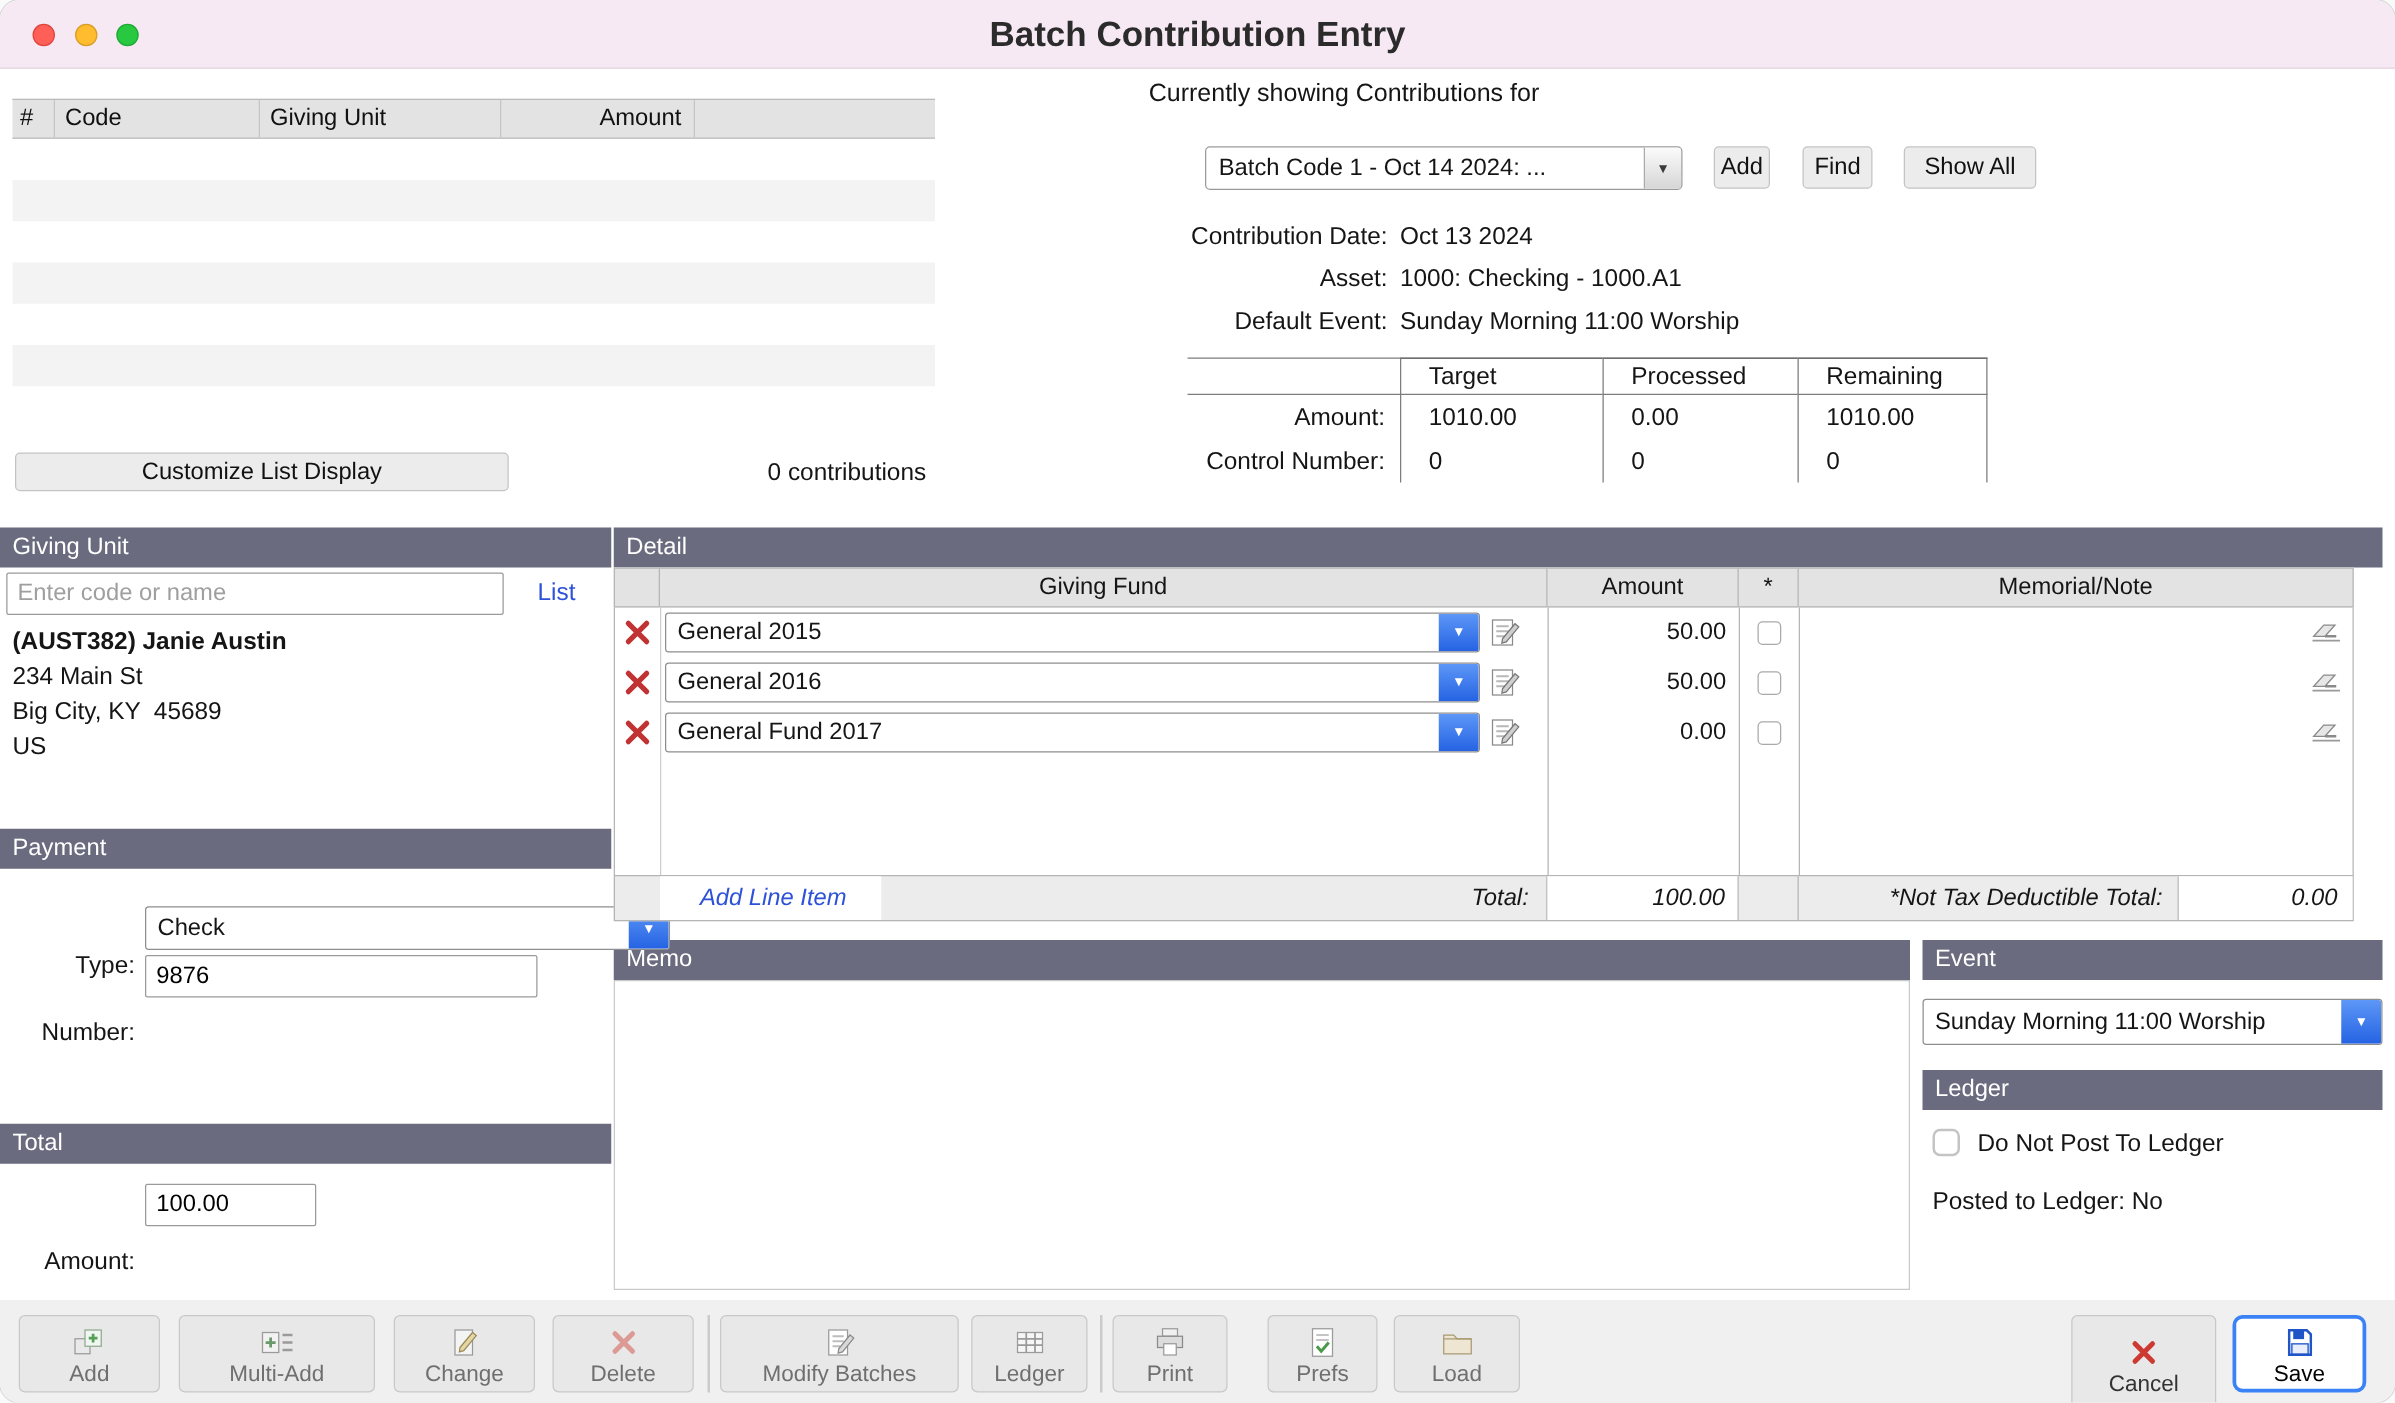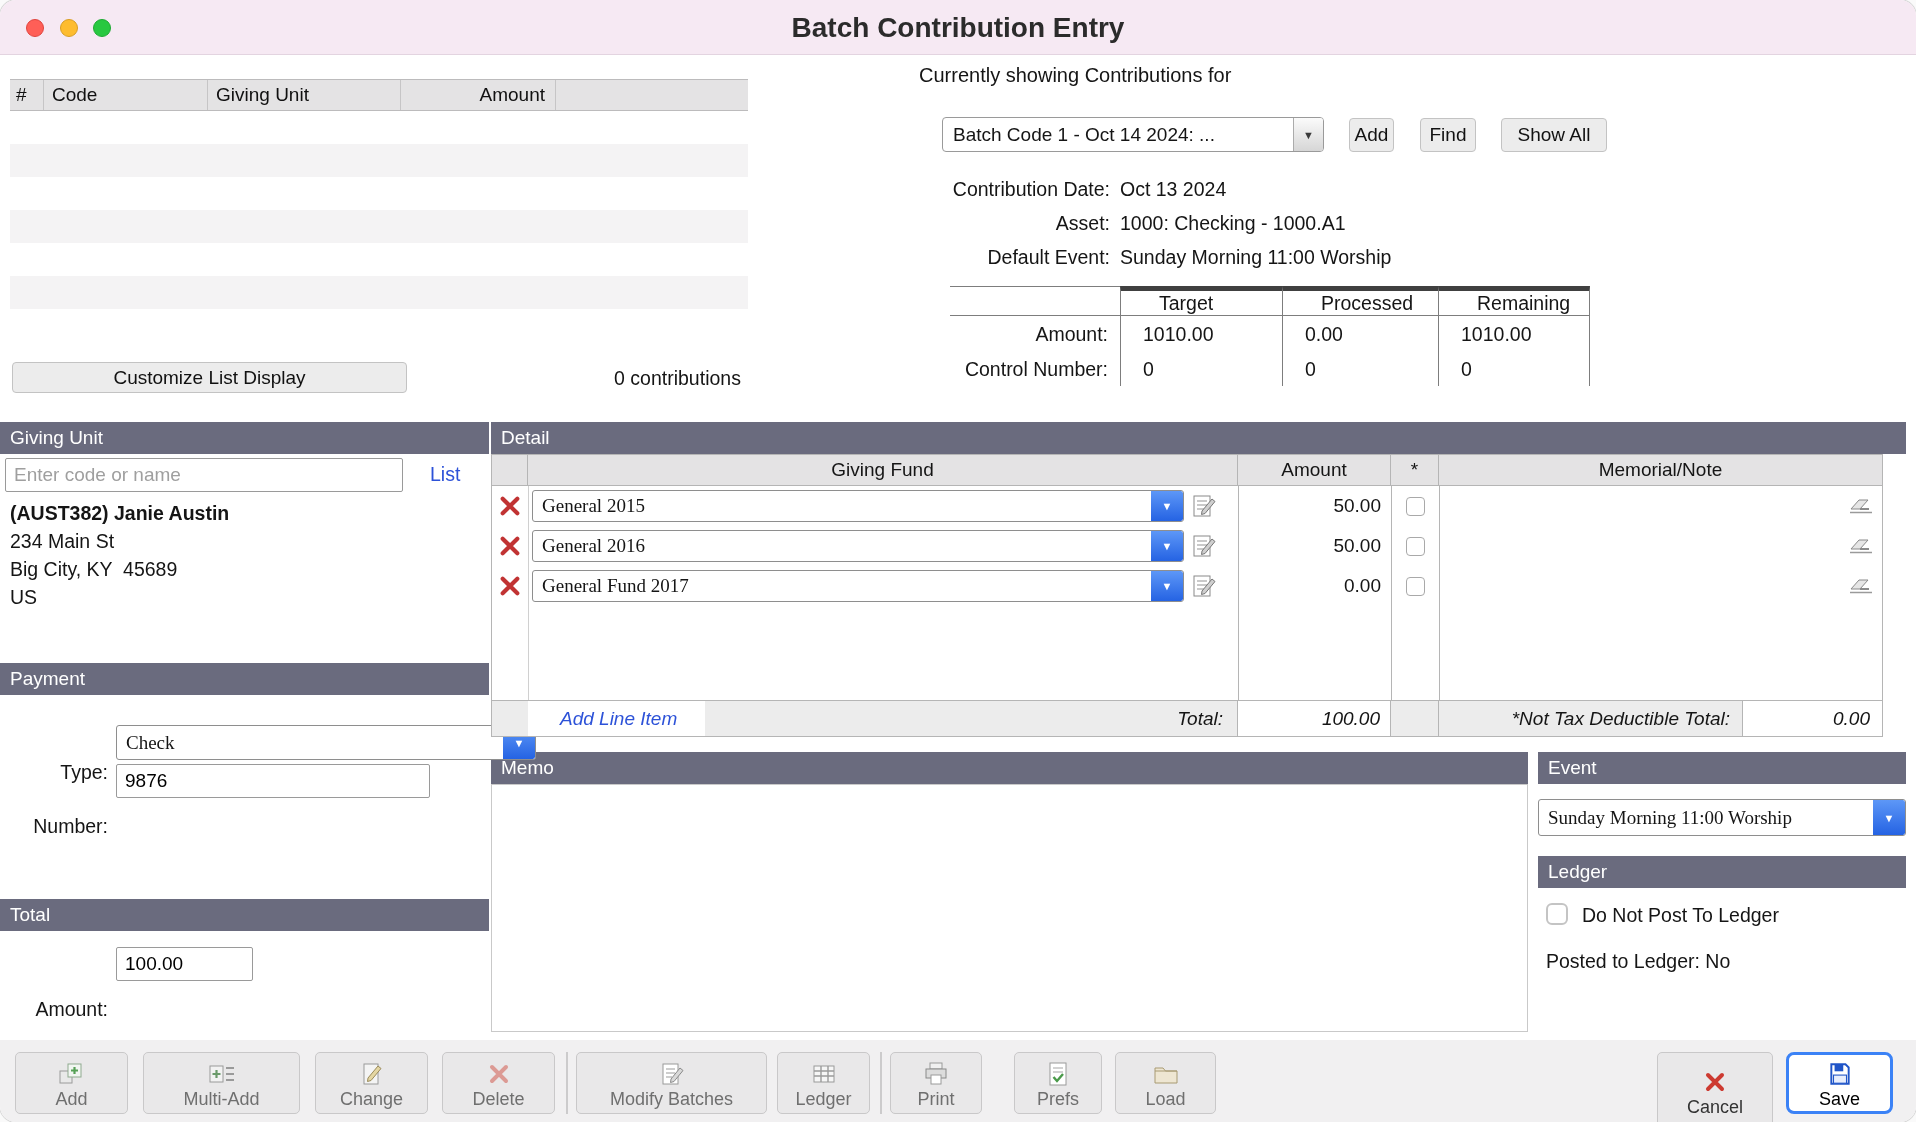--- a/index.html
+++ b/index.html
@@ -25,37 +25,37 @@
   .ch-amt { width: 155px; justify-content: flex-end; padding-right: 10px; }
   .ch-rest { flex: 1; border-right: none; }
   .clist-row { height: 33px; }
   .clist-row:nth-child(even) { background: #f4f3f4; }
 
   .customize-btn { position: absolute; left: 12px; top: 362px; width: 395px; height: 31px; background: #ececec; border: 1px solid #c3c3c3; border-radius: 4px; font-family: inherit; font-size: 19px; color: #111; }
   .contrib-count { position: absolute; left: 560px; top: 367px; width: 235px; text-align: center; font-size: 19.5px; }
 
   
   .showing-label { position: absolute; left: 919px; top: 64px; font-size: 20px; }
-  .batch-row { position: absolute; left: 942px; top: 117px; display: flex; align-items: center; }
+  .batch-row { position: absolute; left: 964px; top: 117px; display: flex; align-items: flex-start; }
   .batch-select { width: 382px; height: 35px; background: #fff; border: 1px solid #9a9a9a; border-radius: 4px; display: flex; align-items: center; overflow: hidden; }
   .batch-select-text { flex: 1; padding-left: 10px; white-space: nowrap; overflow: hidden; }
   .select-arrow-gray { width: 30px; height: 100%; background: linear-gradient(#fbfbfb, #d6d6d6); border-left: 1px solid #ababab; display: flex; align-items: center; justify-content: center; font-size: 11px; color: #3a3a3a; }
   .mini-btn { height: 34px; background: #ececec; border: 1px solid #c3c3c3; border-radius: 4px; font-family: inherit; font-size: 19px; color: #111; }
   .btn-add { width: 45px; margin-left: 25px; }
   .btn-find { width: 56px; margin-left: 26px; }
   .btn-showall { width: 106px; margin-left: 25px; }
 
   .info-rows { position: absolute; left: 750px; top: 172px; }
   .info-row { display: flex; height: 34px; align-items: center; font-size: 19.5px; }
   .info-label { width: 360px; text-align: right; }
   .info-value { margin-left: 10px; white-space: pre; }
 
   .summary { position: absolute; left: 950px; top: 286px; display: grid; grid-template-columns: 170px 162px 156px 152px; grid-template-rows: 30px 36px 34px; font-size: 19.5px; }
   .sum-corner { border-top: 1px solid #7d7d7d; border-bottom: 1px solid #7d7d7d; }
-  .sum-h { border-top: 5px solid #404040; border-bottom: 1px solid #7d7d7d; border-left: 1px solid #7d7d7d; padding-left: 38px; display: flex; align-items: center; }
+  .sum-h { border-top: 1px solid #404040; border-bottom: 1px solid #7d7d7d; border-left: 1px solid #7d7d7d; padding-left: 22px; display: flex; align-items: center; }
   .sum-label { display: flex; align-items: center; justify-content: flex-end; padding-right: 12px; white-space: pre; }
   .sum-v { border-left: 1px solid #7d7d7d; padding-left: 22px; display: flex; align-items: center; }
   .sum-last { border-right: 1px solid #7d7d7d; }
 
   
   .section-bar { position: absolute; height: 32px; background: #6a6b7e; color: #fff; font-size: 19px; display: flex; align-items: center; padding-left: 10px; }
   .bar-giving-unit { left: 0; top: 422px; width: 489px; }
   .bar-payment    { left: 0; top: 663px; width: 489px; }
   .bar-total      { left: 0; top: 899px; width: 489px; }
   .bar-detail     { left: 491px; top: 422px; width: 1415px; }
@@ -69,21 +69,21 @@
   .list-link { position: absolute; left: 430px; top: 463px; color: #2d52d8; font-size: 19.5px; cursor: pointer; }
   .address { position: absolute; left: 10px; top: 499px; line-height: 28px; font-size: 19.5px; }
   .address .name { font-weight: bold; }
   .address div { white-space: pre; }
 
   .field-label { position: absolute; width: 108px; text-align: right; font-size: 19.5px; margin-top: 44px; }
   .lbl-type { left: 0; top: 717px; }
   .lbl-number { left: 0; top: 771px; }
   .lbl-amount { left: 0; top: 954px; }
   .combo { background: #fff; border: 1px solid #8e8e8e; border-radius: 3px; display: flex; align-items: center; overflow: hidden; }
-  .combo-text { flex: 1; padding-left: 9px; white-space: nowrap; overflow: hidden; font-family: Liberation Serif, serif; }
+  .combo-text { flex: 1; padding-left: 9px; white-space: nowrap; overflow: hidden; }
   .combo-arrow-blue { width: 32px; height: 100%; background: linear-gradient(#5d97f7, #2563e3); display: flex; align-items: center; justify-content: center; color: #fff; font-size: 11px; border-radius: 0 2px 2px 0; }
   .type-combo { position: absolute; left: 116px; top: 725px; width: 420px; height: 35px; }
   .text-input { border: 1px solid #9a9a9a; border-radius: 2px; padding-left: 8px; font-family: inherit; font-size: 19px; }
   .number-input { position: absolute; left: 116px; top: 764px; width: 314px; height: 34px; }
   .amount-input { position: absolute; left: 116px; top: 947px; width: 137px; height: 34px; }
 
   
   .detail-header { position: absolute; left: 491px; top: 454px; width: 1392px; height: 32px; display: flex; background: #e4e3e4; border: 1px solid #b5b5b5; }
   .dh { display: flex; align-items: center; justify-content: center; border-right: 1px solid #b5b5b5; height: 100%; }
   .dh-x { width: 36px; }

